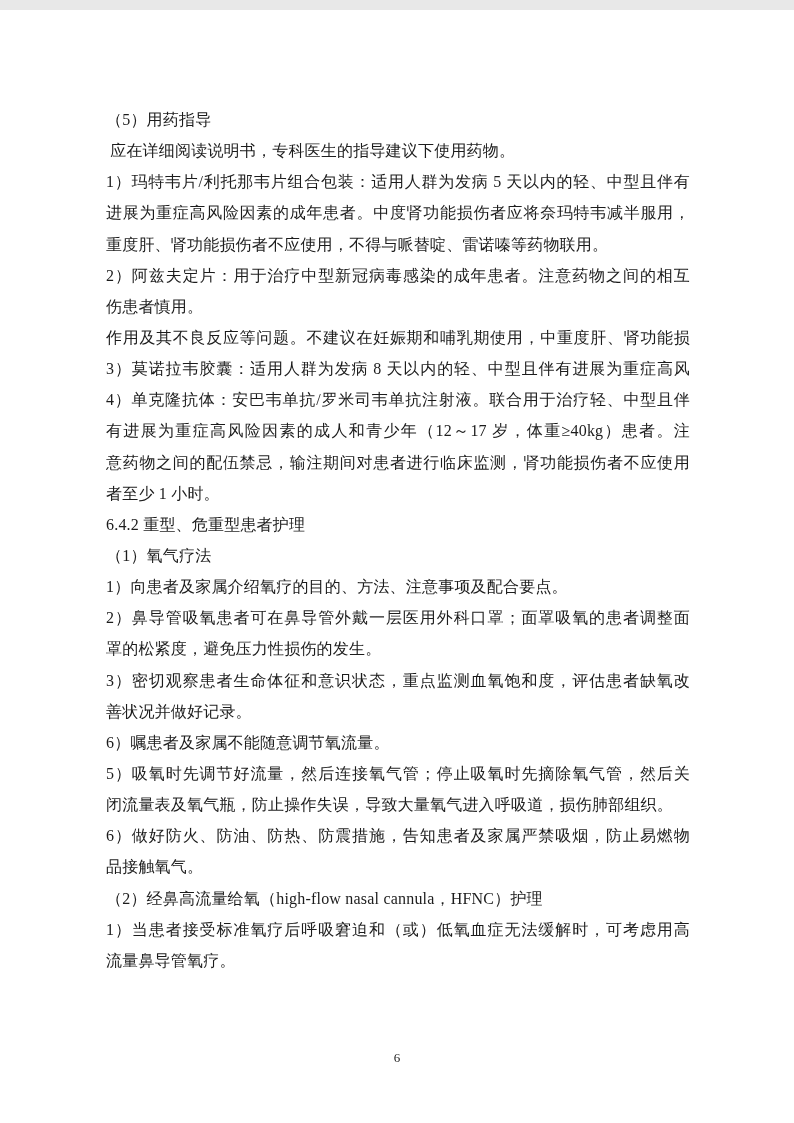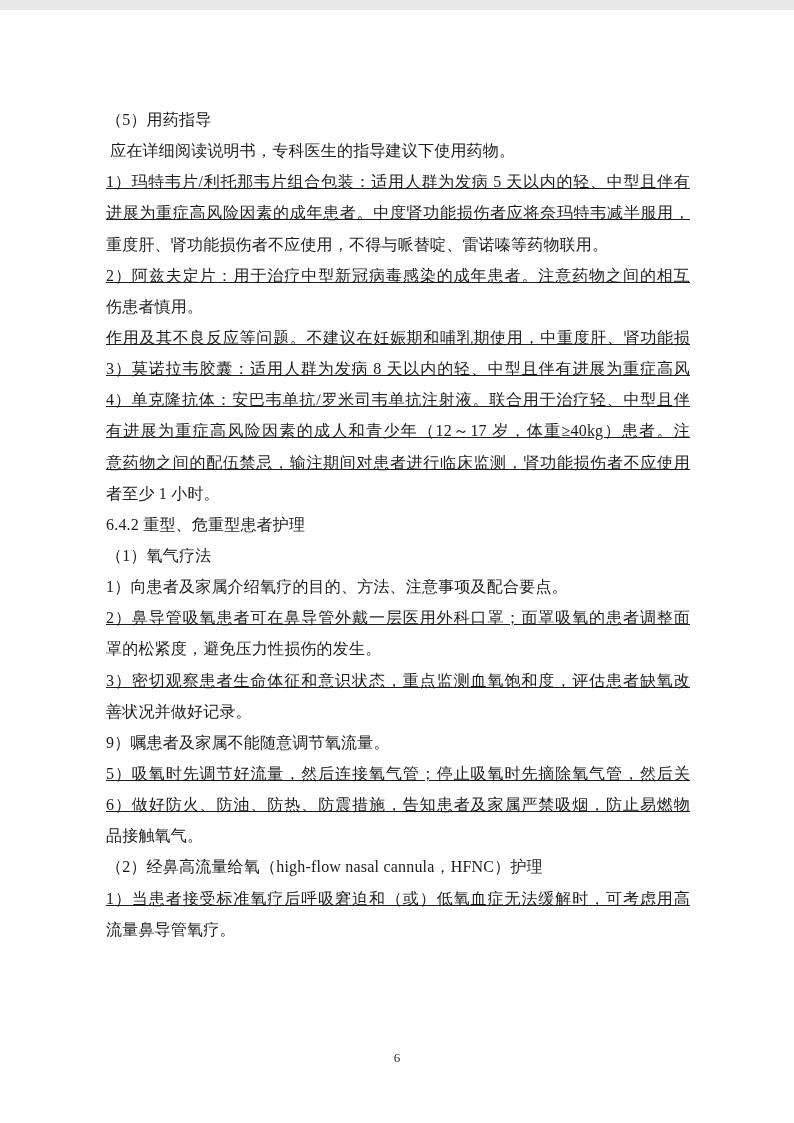--- a/index.html
+++ b/index.html
@@ -29,21 +29,20 @@
     height: 31.15px;
     overflow: hidden;
     white-space: pre-wrap;
     text-align: left;
     letter-spacing: 0.2px;
   }
   .line.fill {
     text-align: justify;
     text-align-last: justify;
     text-justify: inter-ideograph;
-    text-decoration: underline;
   }
   .line.heading {
     font-weight: normal;
   }
   .page-footer {
     position: absolute;
     top: 1038px;
     left: 0;
     width: 100%;
     text-align: center;
@@ -73,22 +72,23 @@
       <div class="line fill">有进展为重症高风险因素的成人和青少年（12～17 岁，体重≥40kg）患者。注</div>
       <div class="line fill">意药物之间的配伍禁忌，输注期间对患者进行临床监测，肾功能损伤者不应使用</div>
       <div class="line">者至少 1 小时。</div>
       <div class="line heading">6.4.2 重型、危重型患者护理</div>
       <div class="line">（1）氧气疗法</div>
       <div class="line">1）向患者及家属介绍氧疗的目的、方法、注意事项及配合要点。</div>
       <div class="line fill">2）鼻导管吸氧患者可在鼻导管外戴一层医用外科口罩；面罩吸氧的患者调整面</div>
       <div class="line">罩的松紧度，避免压力性损伤的发生。</div>
       <div class="line fill">3）密切观察患者生命体征和意识状态，重点监测血氧饱和度，评估患者缺氧改</div>
       <div class="line">善状况并做好记录。</div>
-      <div class="line">9）嘱患者及家属不能随意调节氧流量。</div>
+      <div class="line">6）嘱患者及家属不能随意调节氧流量。</div>
       <div class="line fill">5）吸氧时先调节好流量，然后连接氧气管；停止吸氧时先摘除氧气管，然后关</div>
+      <div class="line">闭流量表及氧气瓶，防止操作失误，导致大量氧气进入呼吸道，损伤肺部组织。</div>
       <div class="line fill">6）做好防火、防油、防热、防震措施，告知患者及家属严禁吸烟，防止易燃物</div>
       <div class="line">品接触氧气。</div>
       <div class="line">（2）经鼻高流量给氧（high-flow nasal cannula，HFNC）护理</div>
       <div class="line fill">1）当患者接受标准氧疗后呼吸窘迫和（或）低氧血症无法缓解时，可考虑用高</div>
       <div class="line">流量鼻导管氧疗。</div>
     </div>
   <div class="page-footer">
     <span class="page-number">6</span>
   </div>
 </div>

